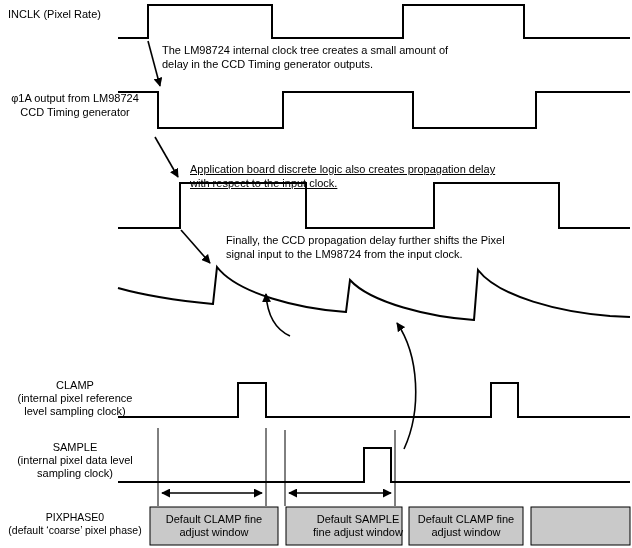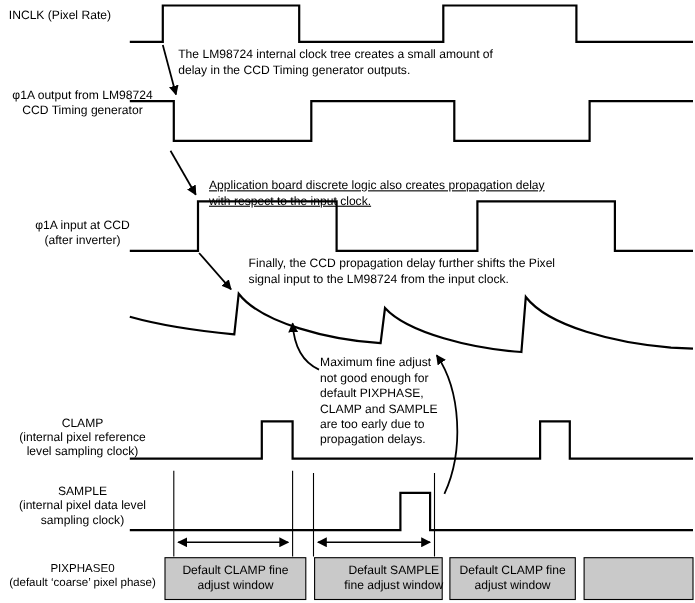--- a/index.html
+++ b/index.html
@@ -54,45 +54,37 @@
     <g fill="none" stroke="#000" stroke-width="1.6">
       <path d="M148,41 L160,86" marker-end="url(#ah)"></path>
       <path d="M155,137 L178,177" marker-end="url(#ah)"></path>
       <path d="M181,230 L210,263" marker-end="url(#ah)"></path>
       <path d="M290,336 Q268,326 266,294" marker-end="url(#ah)"></path>
       <path d="M404,449 C422,410 419,355 397,323" marker-end="url(#ah)"></path>
     </g>
   </svg>
 
   <div class="txt" style="left:8px; top:8px; width:140px;">INCLK (Pixel Rate)</div>
-  <div class="txt center" style="left:0px; top:81px; width:150px;">φ1A output from LM98724
+  <div class="txt center" style="left:0px; top:92px; width:150px;">φ1A output from LM98724
 CCD Timing generator</div>
-  <div class="txt center" style="left:0px; top:199px; width:150px;">φ1A input at CCD
-(after inverter)</div>
   <div class="txt center" style="left:0px; top:441px; width:150px; line-height:13px;">SAMPLE
 (internal pixel data level
 sampling clock)</div>
   <div class="txt center" style="left:0px; top:379px; width:150px; line-height:13px;">CLAMP
 (internal pixel reference
 level sampling clock)</div>
   <div class="txt center" style="left:0px; top:511px; width:150px; line-height:13px; font-size:10.5px;">PIXPHASE0
 (default ‘coarse’ pixel phase)</div>
 
   <div class="txt ann" style="left:162px; top:43px;">The LM98724 internal clock tree creates a small amount of
 delay in the CCD Timing generator outputs.</div>
   <div class="txt ann" style="left:190px; top:162px;text-decoration:underline;">Application board discrete logic also creates propagation delay
 with respect to the input clock.</div>
   <div class="txt ann" style="left:226px; top:233px;">Finally, the CCD propagation delay further shifts the Pixel
 signal input to the LM98724 from the input clock.</div>
-  <div class="txt ann" style="left:291px; top:323px;">Maximum fine adjust
-not good enough for
-default PIXPHASE,
-CLAMP and SAMPLE
-are too early due to
-propagation delays.</div>
 
   <div class="txt boxlbl" style="left:150px; top:513px; width:128px;">Default CLAMP fine
 adjust window</div>
   <div class="txt boxlbl" style="left:300px; top:513px; width:116px;">Default SAMPLE
 fine adjust window</div>
   <div class="txt boxlbl" style="left:409px; top:513px; width:114px;">Default CLAMP fine
 adjust window</div>
 
 </div>
 

